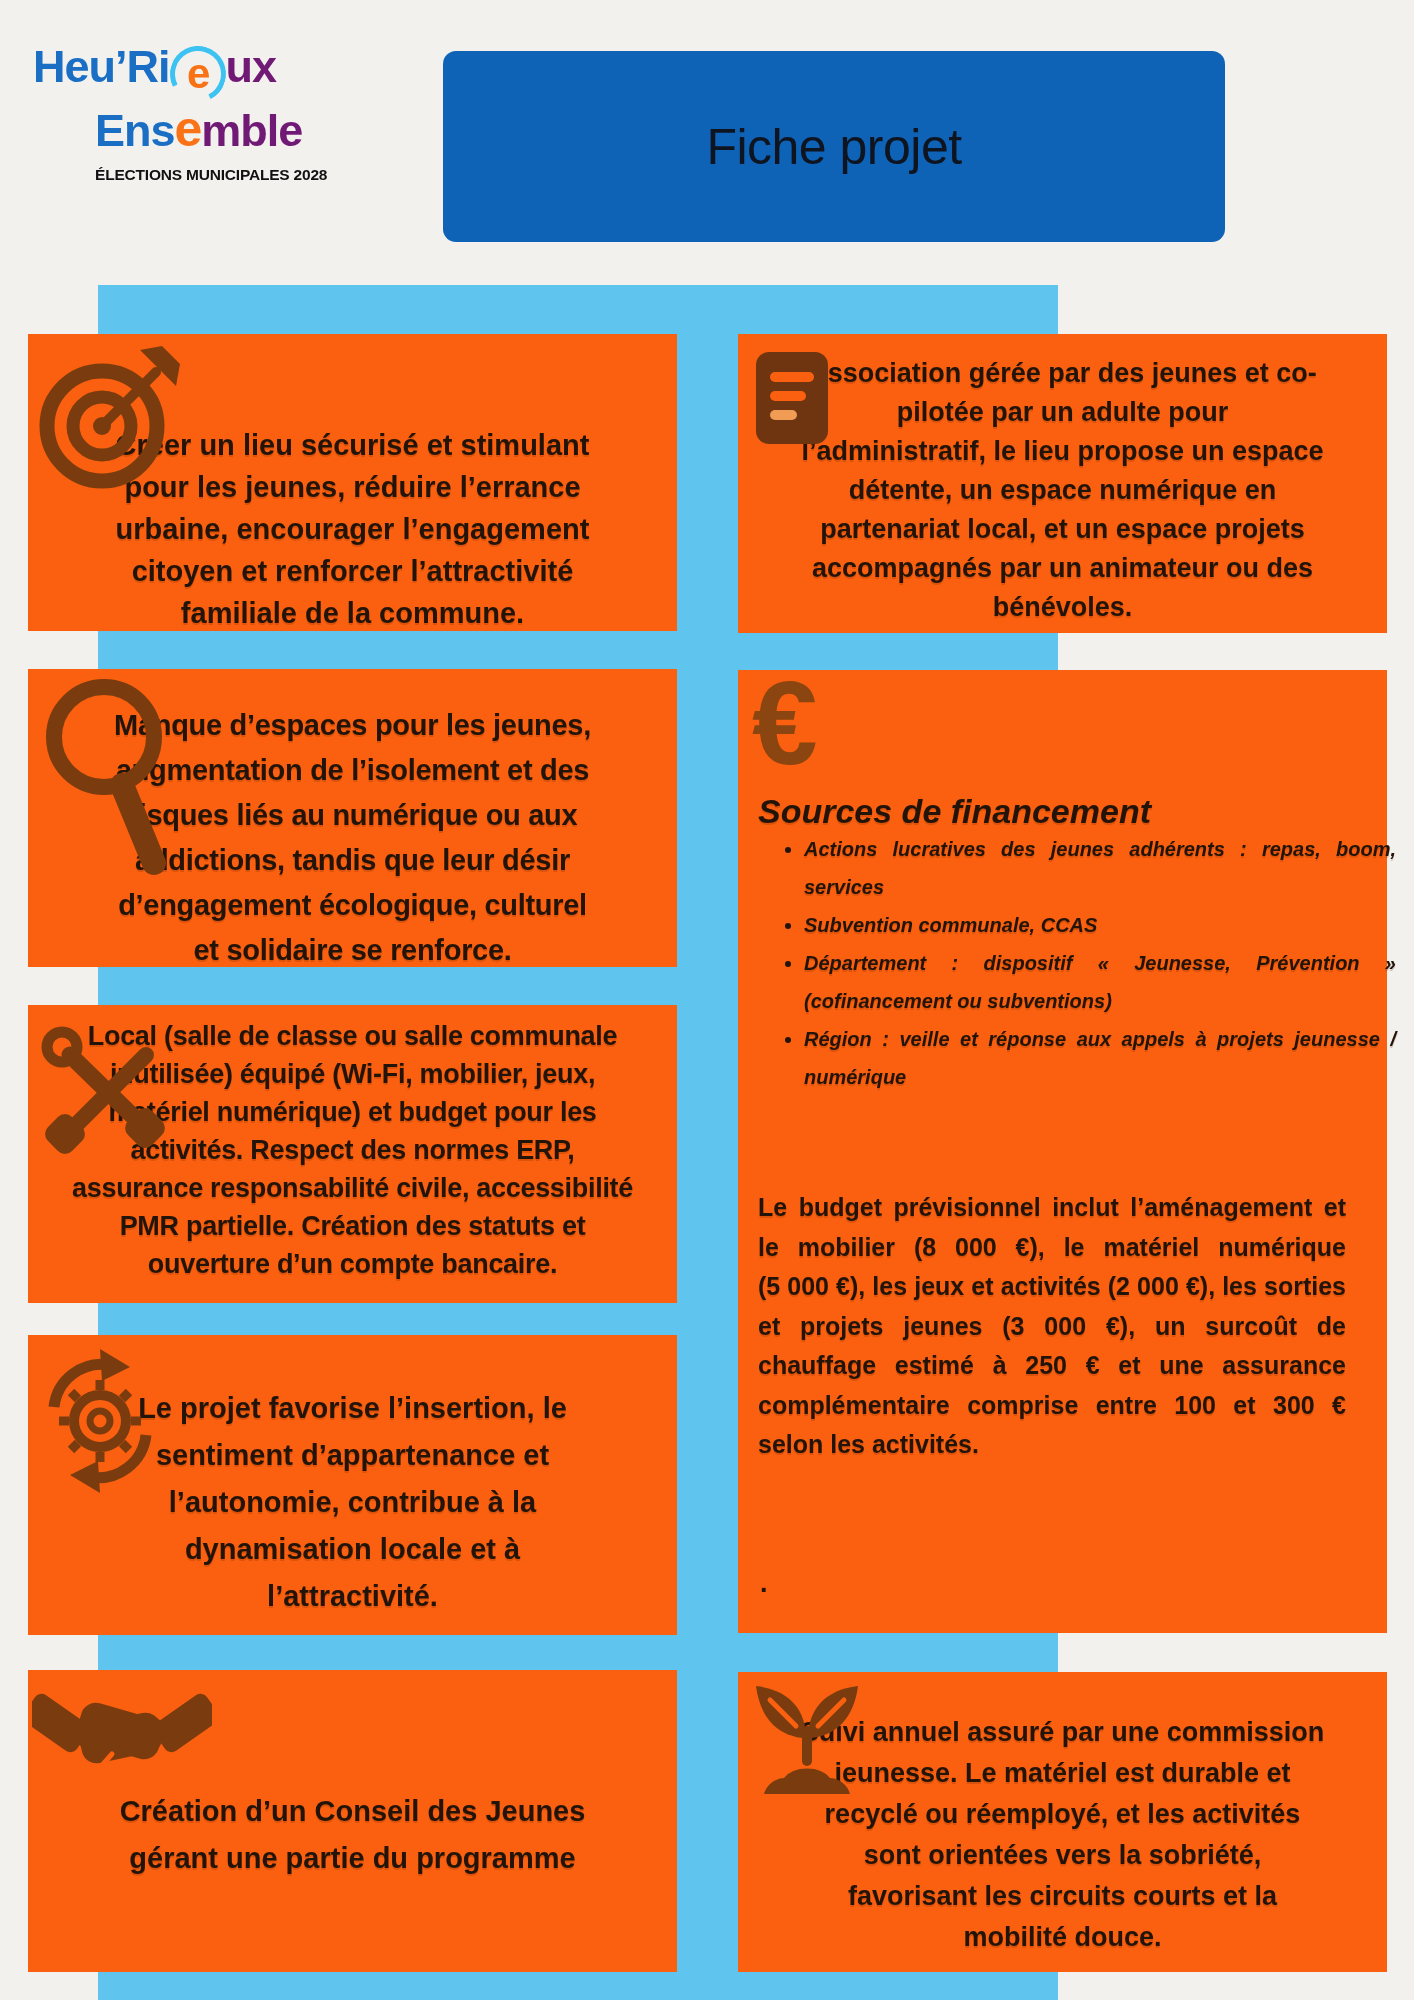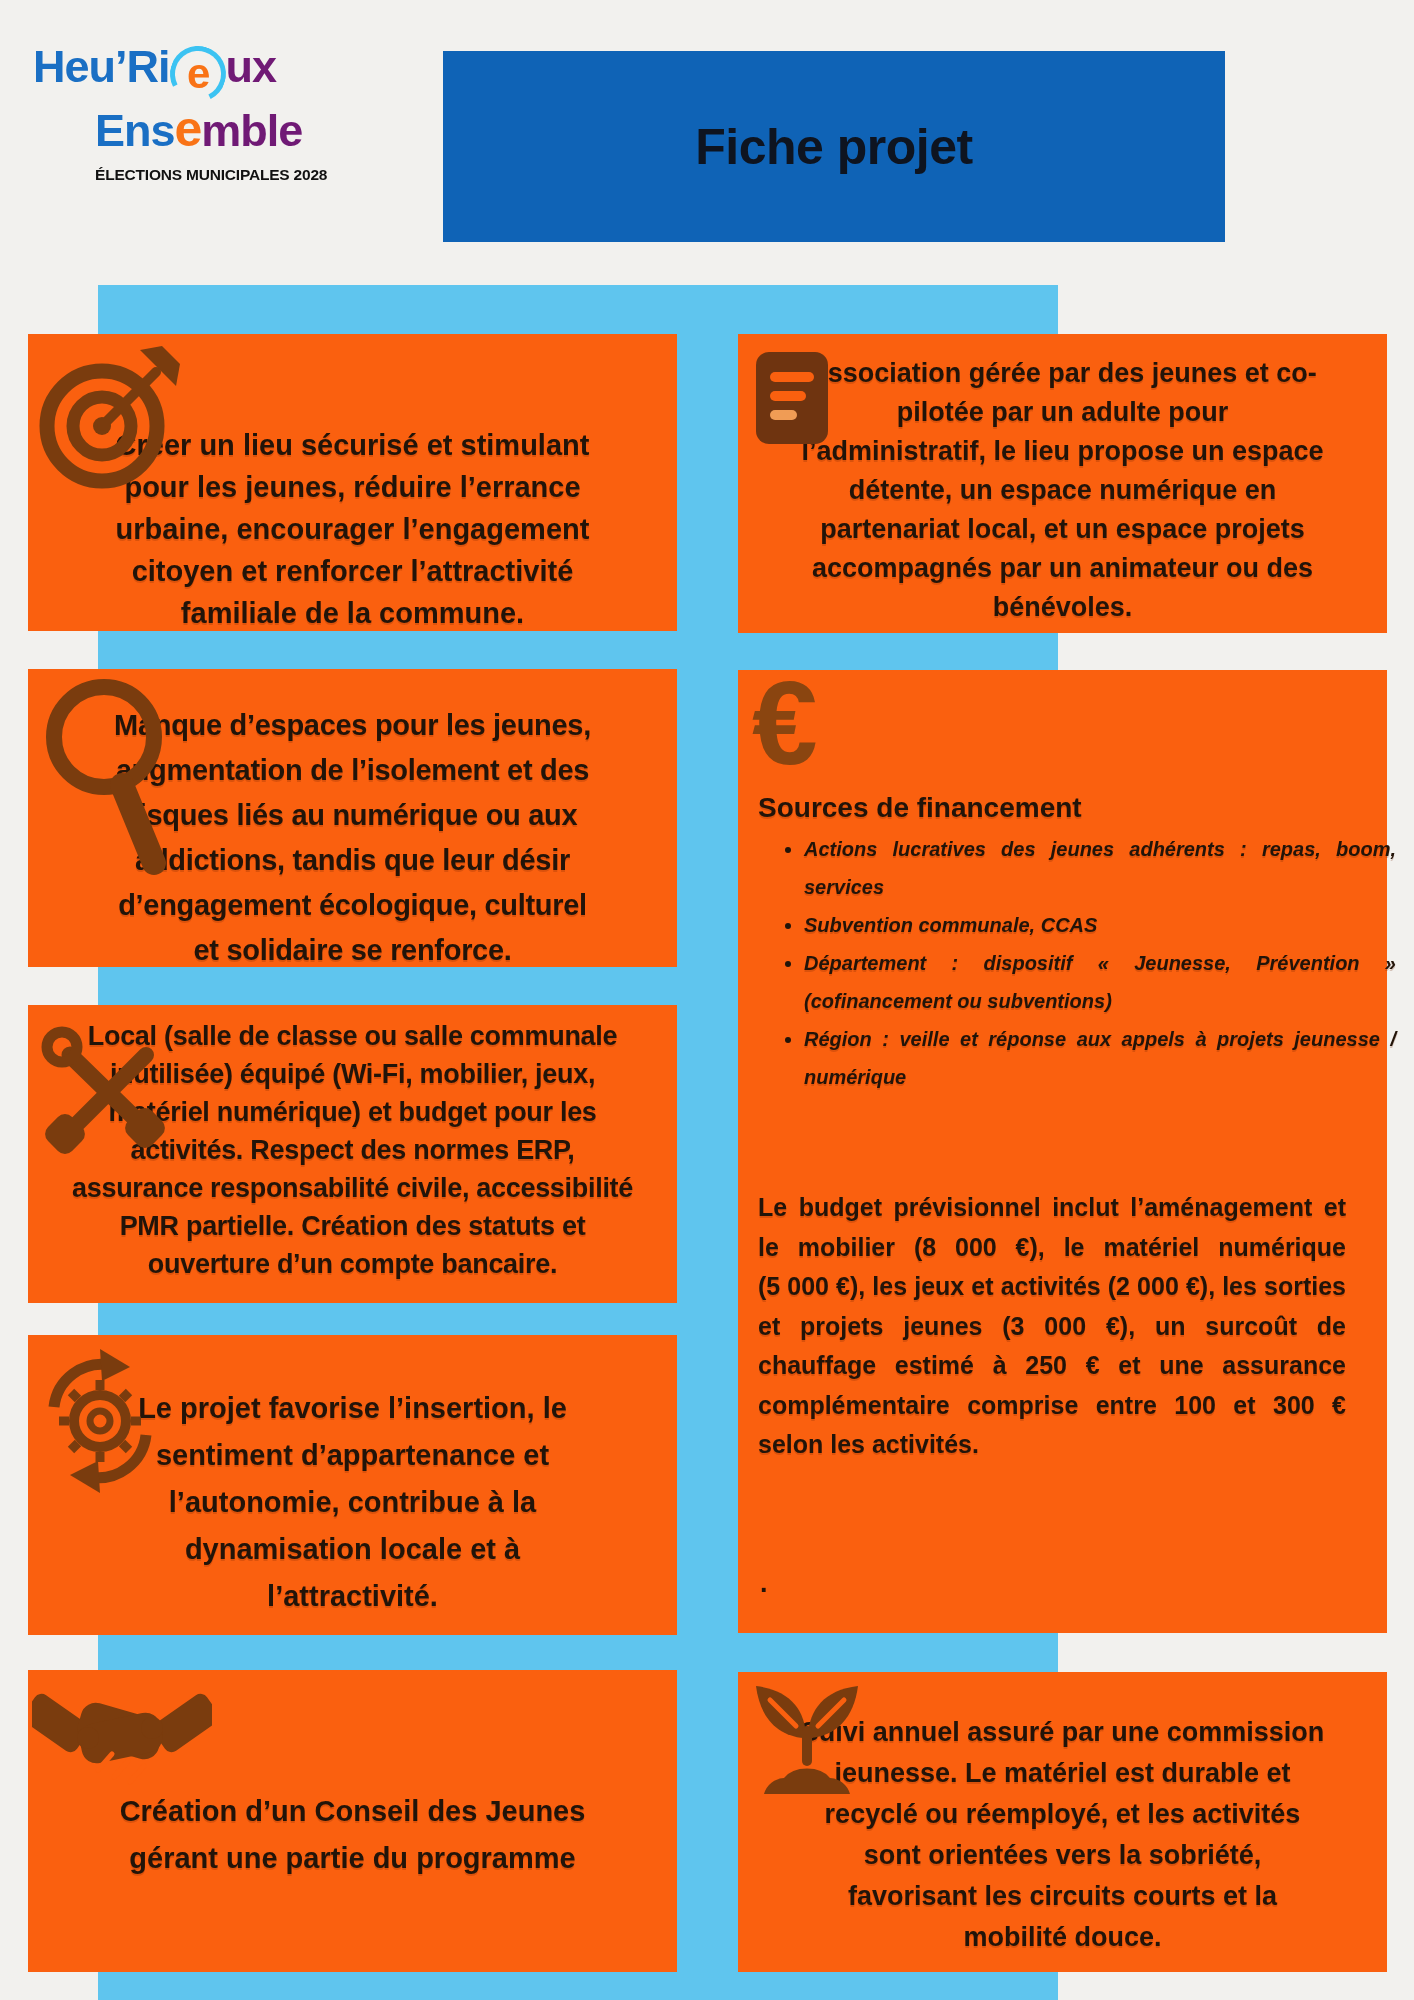--- a/index.html
+++ b/index.html
@@ -1,36 +1,36 @@
 <!DOCTYPE html>
 <html lang="fr"><head>
 <meta charset="utf-8">
 <style>
   html,body{margin:0;padding:0;background:#e4e3e1;}
   .page{position:relative;width:1414px;height:2000px;background:#f2f1ee;overflow:hidden;
         font-family:"Liberation Sans",sans-serif;}
   .band{position:absolute;left:98px;top:285px;width:960px;height:1715px;background:#5fc5ee;}
   .hdr{position:absolute;left:443px;top:51px;width:782px;height:191px;background:#0f63b6;
        display:flex;flex-direction:column;align-items:center;justify-content:center;
-       color:#0e1420;font-weight:700;font-size:50px;line-height:62px;text-align:center;letter-spacing:-0.5px;}
+       color:#0e1420;font-weight:400;font-size:50px;line-height:62px;text-align:center;letter-spacing:-0.5px;border-radius:13px;}
   .logo{position:absolute;left:33px;top:44px;width:320px;line-height:1;}
   .logo .l1{font-size:45px;font-weight:800;letter-spacing:-1px;color:#1a6fc4;white-space:nowrap;}
   .logo .l2{font-size:45px;font-weight:800;letter-spacing:-1px;color:#1a6fc4;margin-left:62px;margin-top:2px;white-space:nowrap;}
   .logo .lt{color:#701a75;}
   .logo .ae{display:inline-flex;align-items:center;justify-content:center;color:#f97316;
             border:5px solid #3cc3f2;border-bottom-color:transparent;border-radius:50%;
             width:46px;height:46px;transform:rotate(18deg);font-size:42px;vertical-align:-6px;}
   .logo .ae2{color:#f97316;font-size:50px;}
   .logo .sub{margin-top:13px;margin-left:62px;font-size:15.5px;font-weight:700;color:#111;letter-spacing:-0.2px;white-space:nowrap;}
   .card{position:absolute;background:#fa600f;color:#221409;font-weight:700;}
   .txt{white-space:pre-line;text-align:center;text-shadow:0 2px 0 rgba(110,30,0,0.22);}
   .icon{position:absolute;}
   .ic-stroke{fill:none;stroke:#7a3c0e;}
   .euro-glyph{position:absolute;left:14px;top:-6px;font-size:118px;line-height:1;font-weight:700;color:#8a4510;}
-  .fin-head{position:absolute;left:20px;top:122px;font-size:28px;text-shadow:0 2px 0 rgba(110,30,0,0.22);}
+  .fin-head{position:absolute;left:20px;top:122px;font-size:34px;text-shadow:0 2px 0 rgba(110,30,0,0.22);font-style:italic;}
   .fin-list{position:absolute;left:20px;top:160px;width:592px;margin:0;padding:0 0 0 46px;}
   .fin-list li{font-size:20px;line-height:38px;text-align:justify;text-shadow:0 2px 0 rgba(110,30,0,0.22);font-style:italic;}
   .fin-par{position:absolute;left:20px;top:518px;width:588px;font-size:25px;line-height:39.5px;
            text-align:justify;text-shadow:0 2px 0 rgba(110,30,0,0.22);}
   .fin-dot{position:absolute;left:22px;top:898px;font-size:27px;}
 </style>
 <title>Fiche projet Club des jeunes</title></head>
 <body>
 
 <div class="page">

